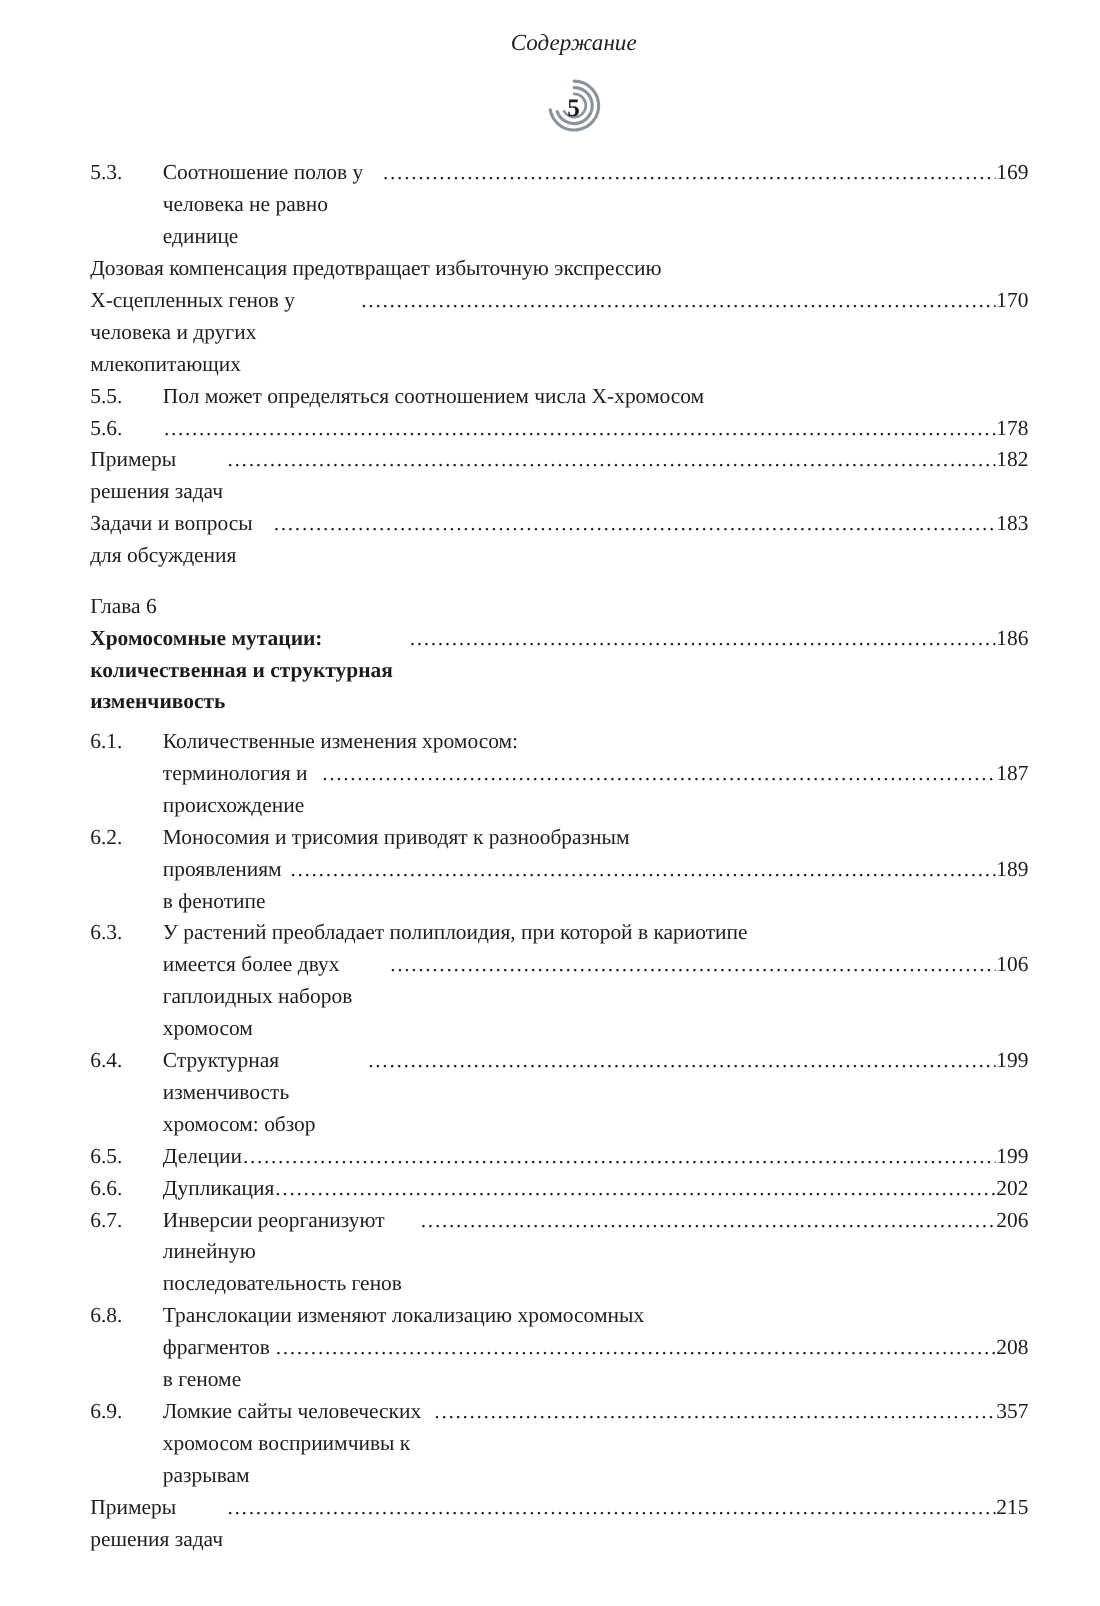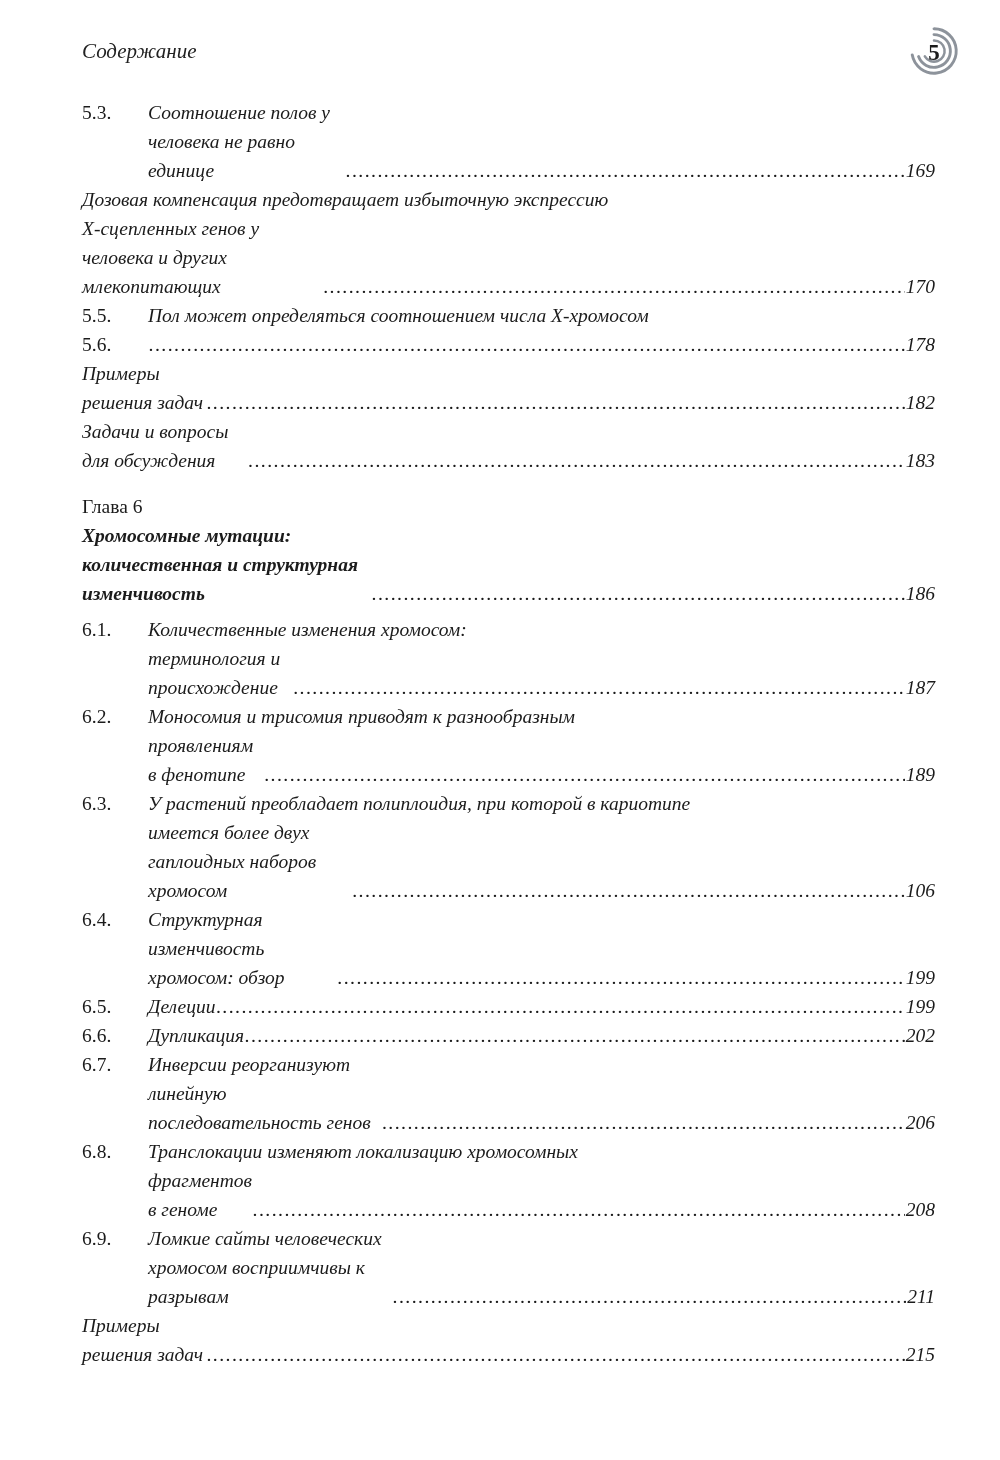--- a/index.html
+++ b/index.html
@@ -11,25 +11,26 @@
     font-family: "Liberation Serif", serif;
     color: #1b1b1b;
     padding: 24px 65px 40px 82px;
     box-sizing: border-box;
     font-size: 19.5px;
     line-height: 29px;
   }
   
   .header {
     display: flex;
-    justify-content: space-between;
+    justify-content: flex-end;
     align-items: center;
     gap: 16px;
     margin-right: -26px;
     margin-bottom: 20px;
+    flex-direction: column;
   }
   .header-title {
     font-style: italic;
     font-size: 21px;
     color: #222;
   }
   .page-badge {
     position: relative;
     width: 54px;
     height: 54px;
@@ -44,21 +45,21 @@
     justify-content: center;
     font-weight: bold;
     font-size: 23px;
     color: #1b1b1b;
     padding-top: 2px;
   }
   
   .toc-section { margin-top: 0; }
   .toc-section.has-chapter { margin-top: 17px; }
   .chapter-label { font-weight: normal; }
-  .toc-line { display: flex; align-items: flex-end; font-style: italic; }
+  .toc-line { display: flex; align-items: flex-start; }
   .toc-line.chapter-title { font-weight: bold; margin-bottom: 7px; }
   .toc-line.chapter-title .page-num,
   .toc-line.chapter-title .dots { font-weight: normal; }
   .toc-entry { display: flex; }
   .entry-num { flex: 0 0 66px; width: 66px; }
   .entry-body { flex: 1 1 auto; min-width: 0; }
   .line-text { white-space: pre-wrap; }
   .dots {
     flex: 1 1 auto;
     min-width: 14px;
@@ -247,21 +248,21 @@
               <span class="page-num">208</span>
             </div>
           </div>
         </div>
         <div class="toc-entry">
           <span class="entry-num">6.9.</span>
           <div class="entry-body">
             <div class="toc-line">
               <span class="line-text">Ломкие сайты человеческих хромосом восприимчивы к разрывам </span>
               <span class="dots"></span>
-              <span class="page-num">211</span>
+              <span class="page-num">357</span>
             </div>
           </div>
         </div>
         <div class="toc-entry no-num">
           <div class="entry-body">
             <div class="toc-line">
               <span class="line-text">Примеры решения задач</span>
               <span class="dots"></span>
               <span class="page-num">215</span>
             </div>

